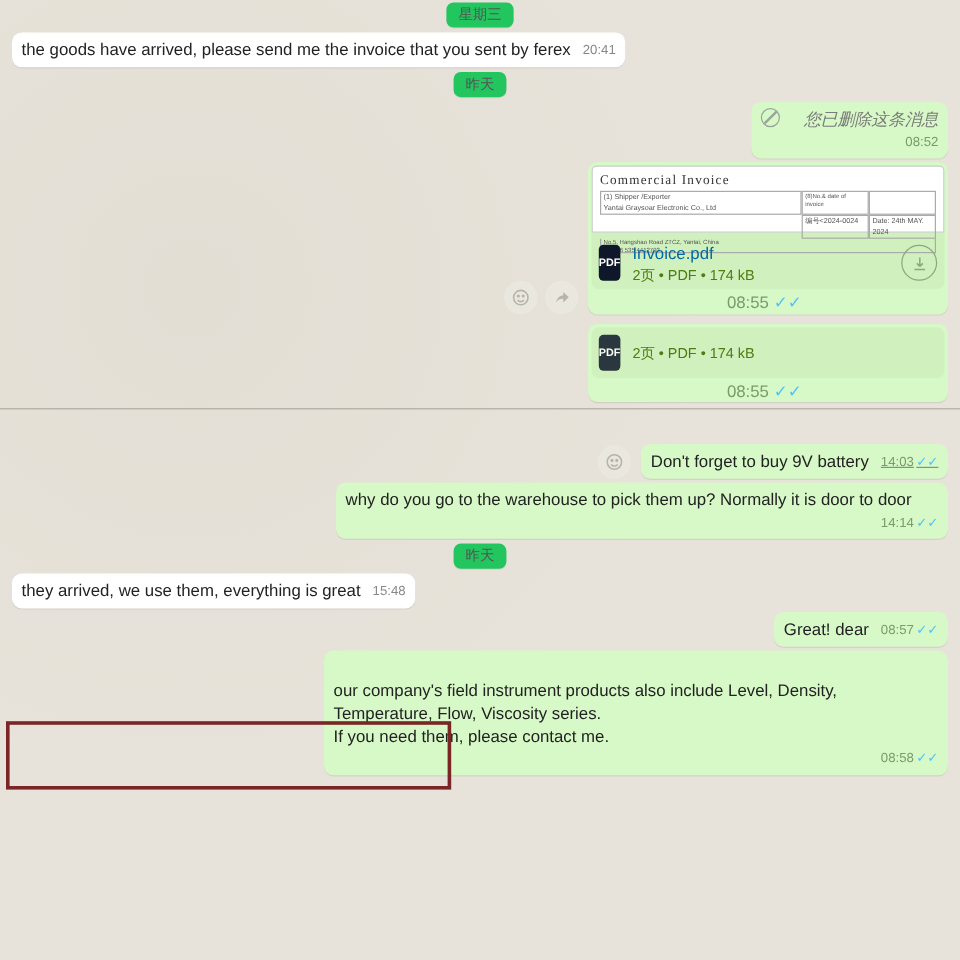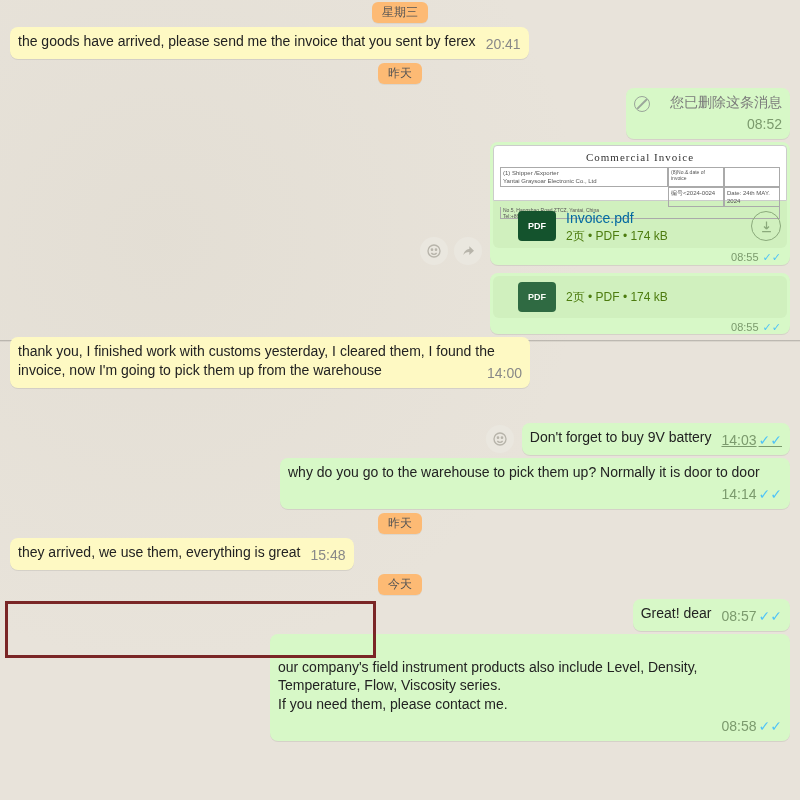--- a/index.html
+++ b/index.html
@@ -15,77 +15,77 @@
   position: absolute;
   inset: 0;
   background-color: #e8e3da;
   background-image: radial-gradient(circle at 20% 30%, rgba(200,195,180,.15) 0%, transparent 50%);
 }
 .chat { position: relative; width: 100%; height: 100%; padding: 4px 10px; }
 .date-pill {
   display: flex; justify-content: center; margin: 4px 0;
 }
 .date-pill span {
-  background: #fdba74; color: #555; font-size: 12px;
+  background: #22c55e; color: #555; font-size: 12px;
   padding: 2px 10px; border-radius: 6px;
   box-shadow: 0 1px 0 rgba(0,0,0,.05);
 }
 .row { display: flex; margin: 3px 0; }
 .row.in { justify-content: flex-start; }
 .row.out { justify-content: flex-end; }
 .bubble {
   max-width: 620px;
-  background: #fef9c3;
+  background: #ffffff;
   border-radius: 8px;
   padding: 5px 8px 5px 8px;
   box-shadow: 0 1px 0 rgba(0,0,0,.08);
   position: relative;
   font-size: 14px;
   line-height: 1.35;
   color: #222;
 }
 .row.out .bubble { background: #d7f8c7; }
 .meta {
-  font-size: 14px; color: #888; display: inline-flex; align-items: center; gap: 2px;
+  font-size: 11px; color: #888; display: inline-flex; align-items: center; gap: 2px;
   float: right; margin-left: 10px; margin-top: 3px;
 }
 .ticks { color: #4fc3f7; }
 .text { display: inline; }
 .deleted {
-  display: flex; align-items: flex-end; gap: 20px; color: #7a7a7a;
+  display: flex; align-items: flex-start; gap: 20px; font-style: italic; color: #7a7a7a;
 }
 .del-icon {
   width: 16px; height: 16px; border: 1.5px solid #9aa59a; border-radius: 50%;
   display: inline-flex; align-items: center; justify-content: center; position: relative;
 }
 .del-icon::after {
   content: ""; width: 14px; height: 1.5px; background: #9aa59a;
   transform: rotate(-45deg); position: absolute;
 }
 .attachment {
   width: 300px; padding: 4px; overflow: hidden;
 }
 .attachment-preview {
   background: #fff; border: 1px solid #ccc; height: 56px; padding: 4px 6px;
-  font-size: 8px; color: #555; display:flex; flex-direction: column; align-items: center; justify-content:flex-start;
+  font-size: 8px; color: #555; display:flex; flex-direction: column; justify-content:flex-start;
   border-radius: 4px 4px 0 0;
 }
 .attachment-preview .ci-title { font-size: 11px; letter-spacing: 1px; color:#333; margin-bottom:2px; font-family: serif; }
 .attachment-preview .ci-grid {
   width: 100%; display: grid; grid-template-columns: 60% 20% 20%; 
 }
 .attachment-preview .cell { border:1px solid #aaa; padding:1px 2px; font-size:6px; height:20px; overflow:hidden; }
 .attachment-row {
   display: flex; align-items: center; gap: 10px; padding: 8px 6px 4px;
   background: #d0f0be; border-radius: 0 0 6px 6px;
 }
 .pdf-badge {
-  background: #14532d; color:#fff; font-size:9px; font-weight:bold;
-  width: 38px; height: 30px; border-radius: 4px;
-  display:flex; align-items:center; justify-content:center;margin-left:19px;
+  background: #0f172a; color:#fff; font-size:9px; font-weight:bold;
+  width: 18px; height: 30px; border-radius: 4px;
+  display:flex; align-items:center; justify-content:center;
 }
 .att-info { flex:1; }
 .att-name { font-size: 14px; color:#0369a1; }
 .att-sub { font-size: 12px; color: #4d7c0f; }
 .dl-btn {
   width:30px; height:30px; border:1.5px solid #8aa97b; border-radius:50%;
   display:flex; align-items:center; justify-content:center; color:#8aa97b; cursor:pointer;
 }
 .dupe {
   width: 300px;
@@ -99,21 +99,21 @@
   display:flex; gap:6px; color:#bfbfb7; align-items:center; margin-right:8px;
 }
 .emoji-circle {
   width:28px; height:28px; border-radius:50%; background:#eae7df;
   display:flex; align-items:center; justify-content:center; color:#b7b4aa;
 }
 .highlight-box {
   position:absolute; border: 3px solid #7a2626; pointer-events:none;
 }
 .out-meta-line {
-  display:flex; justify-content:flex-end; font-size:11px; color:#7b9a6d; padding: 2px 6px 0 0;
+  display:flex; justify-content:center; font-size:14px; color:#7b9a6d; padding: 2px 6px 0 0;
 }
 </style>
 </head>
 <body>
 
 <div class="chat-bg"></div>
 <div class="chat">
 
   <div class="date-pill" style="margin-top:-2px;">
     <span>星期三</span>
@@ -199,26 +199,20 @@
           <div class="att-sub">2页 • PDF • 174 kB</div>
         </div>
       </div>
       <div class="out-meta-line">
         <span>08:55</span>
         <span class="ticks" style="margin-left:4px;">✓✓</span>
       </div>
     </div>
   </div>
 
-  <div class="row in">
-    <div class="bubble" style="max-width:520px;">
-      <span class="text">thank you, I finished work with customs yesterday, I cleared them, I found the invoice, now I'm going to pick them up from the warehouse</span>
-      <span class="meta">14:00</span>
-    </div>
-  </div>
 
   <div class="row out" style="align-items:center;margin-top:35px;">
     <div class="emoji-panel">
       <div class="emoji-circle">
         <svg width="16" height="16" viewBox="0 0 24 24" fill="none" stroke="currentColor" stroke-width="2">
             <circle cx="12" cy="12" r="9"></circle>
             <circle cx="9" cy="10" r="1" fill="currentColor"></circle>
             <circle cx="15" cy="10" r="1" fill="currentColor"></circle>
             <path d="M8 15c1 1.2 2.5 2 4 2s3-.8 4-2"></path>
           </svg>
@@ -247,23 +241,20 @@
     <span>昨天</span>
   </div>
 
   <div class="row in">
     <div class="bubble">
       <span class="text">they arrived, we use them, everything is great</span>
       <span class="meta">15:48</span>
     </div>
   </div>
 
-  <div class="date-pill">
-    <span>今天</span>
-  </div>
 
   <div class="row out">
     <div class="bubble">
       <span class="text">Great! dear</span>
       <span class="meta" style="color:#7b9a6d;">
         <span>08:57</span>
         <span class="ticks">✓✓</span>
       </span>
     </div>
   </div>

